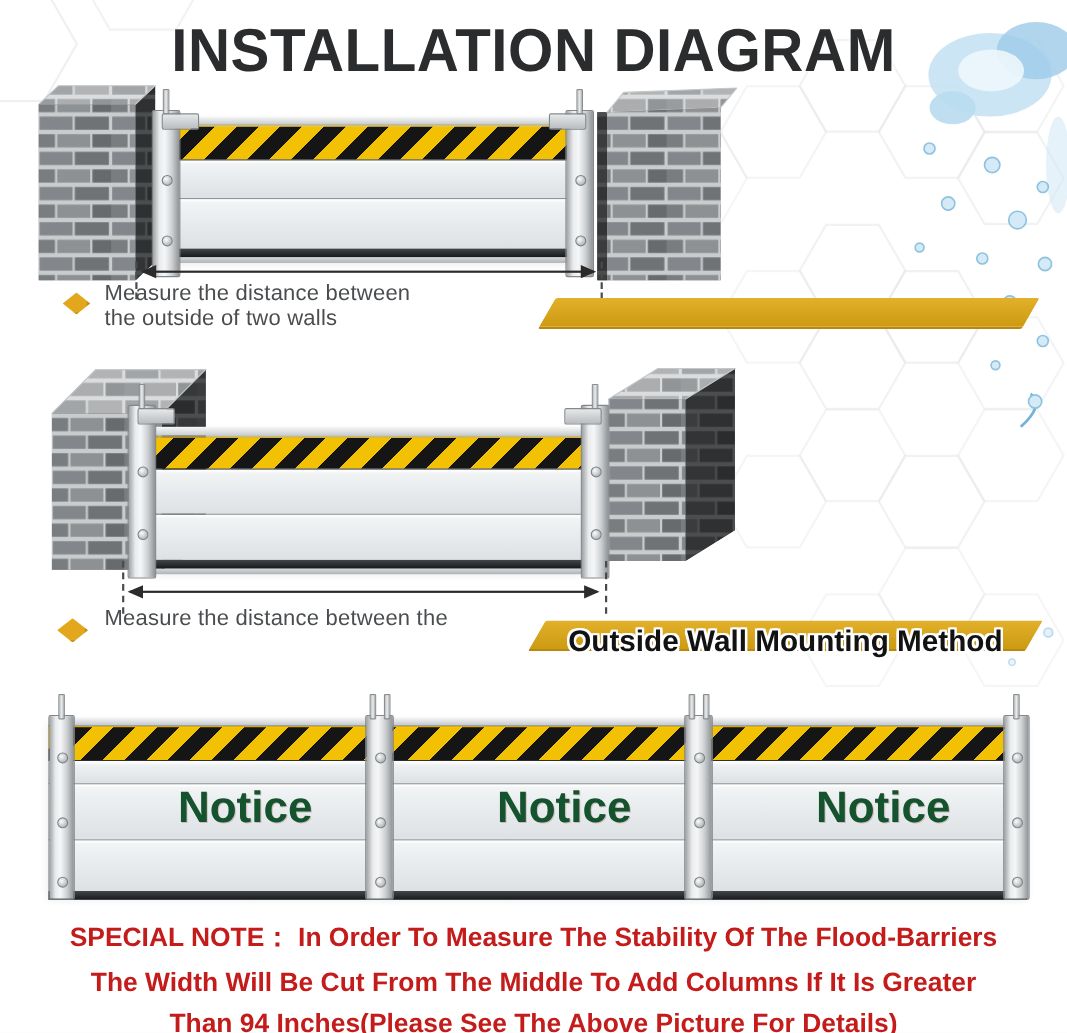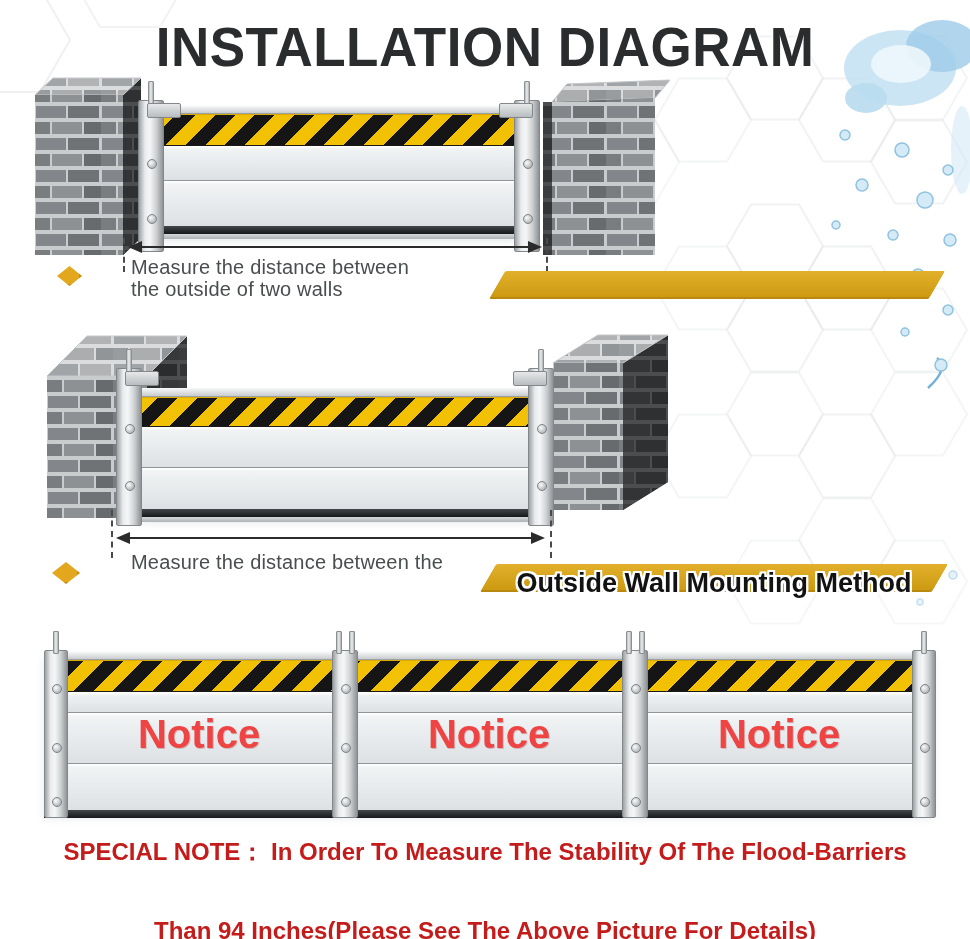--- a/index.html
+++ b/index.html
@@ -45,31 +45,31 @@
   .dim-arrow{height:0;border-top:2px solid #2b2b2b;}
   .dim-arrow:before,.dim-arrow:after{content:"";position:absolute;top:-7px;width:0;height:0;
     border-top:6px solid transparent;border-bottom:6px solid transparent;}
   .dim-arrow:before{left:-2px;border-right:14px solid #2b2b2b;}
   .dim-arrow:after{right:-2px;border-left:14px solid #2b2b2b;}
 
   
   .diamond{width:25px;height:20px;background:#e2a71c;
     clip-path:polygon(50% 0,100% 50%,50% 100%,0 50%);
     box-shadow:inset -3px -2px 0 rgba(150,100,0,.35);}
-  .note-text{font-size:20px;line-height:22px;color:#4a4d4f;letter-spacing:.2px;margin-left:36px;}
+  .note-text{font-size:20px;line-height:22px;color:#4a4d4f;letter-spacing:.2px;}
   .note-text span{display:block;}
 
   .band{height:26px;background:linear-gradient(#e2b02a,#cd9a12);
     transform:skewX(-30deg);border-bottom:2px solid #b8880f;border-radius:2px;}
   .band-label{font-size:27px;font-weight:800;color:#121212;text-align:center;white-space:nowrap;
     text-shadow:2px 0 0 #fff,-2px 0 0 #fff,0 2px 0 #fff,0 -2px 0 #fff,
                 2px 2px 0 #fff,-2px -2px 0 #fff,2px -2px 0 #fff,-2px 2px 0 #fff;}
 
   
-  .notice{width:170px;text-align:center;font-size:40px;font-weight:800;color:#ef4444;
+  .notice{width:170px;text-align:right;font-size:40px;font-weight:800;color:#14532d;
     text-shadow:1px 1px 0 rgba(120,0,0,.2);}
 
   
   .sn-line{left:0;width:970px;text-align:center;font-size:24px;font-weight:700;color:#c41b1b;}
 </style>
 </head>
 <body>
 
 <svg width="0" height="0" style="position:absolute">
   <defs>
@@ -292,15 +292,16 @@
     <span class="screw" style="top:33px"></span>
     <span class="screw" style="top:92px"></span>
     <span class="screw" style="top:146px"></span>
   </div>
 
   <div class="abs notice" style="left:114px;top:712px">Notice</div>
   <div class="abs notice" style="left:404px;top:712px">Notice</div>
   <div class="abs notice" style="left:694px;top:712px">Notice</div>
 
   <div class="abs sn-line" style="top:836px">SPECIAL NOTE：  In Order To Measure The Stability Of The Flood-Barriers</div>
+  <div class="abs sn-line" style="top:880px">The Width Will Be Cut From The Middle To Add Columns If It Is Greater</div>
   <div class="abs sn-line" style="top:917px">Than 94 Inches(Please See The Above Picture For Details)</div>
 
 </div>
 
 </body></html>

